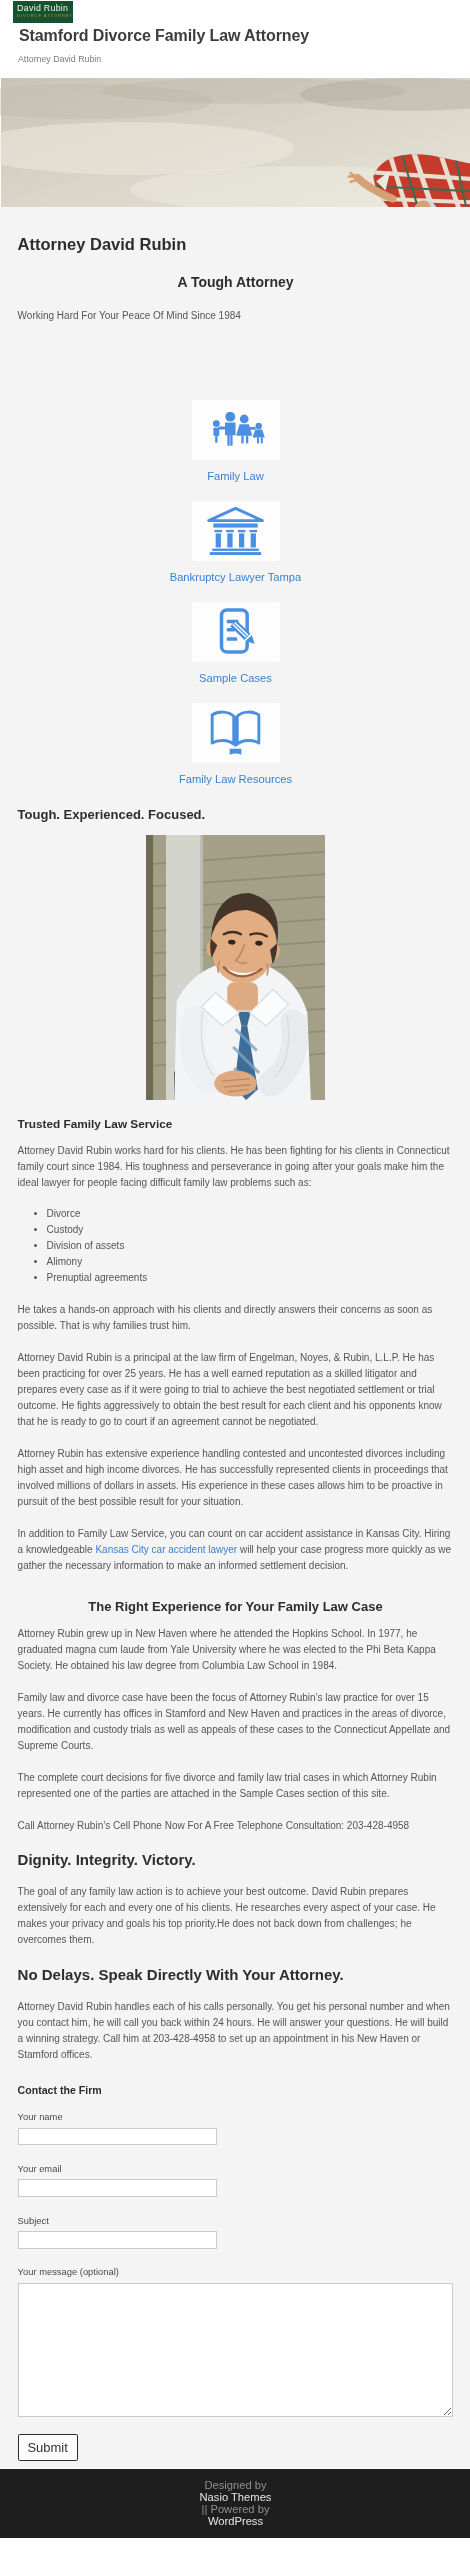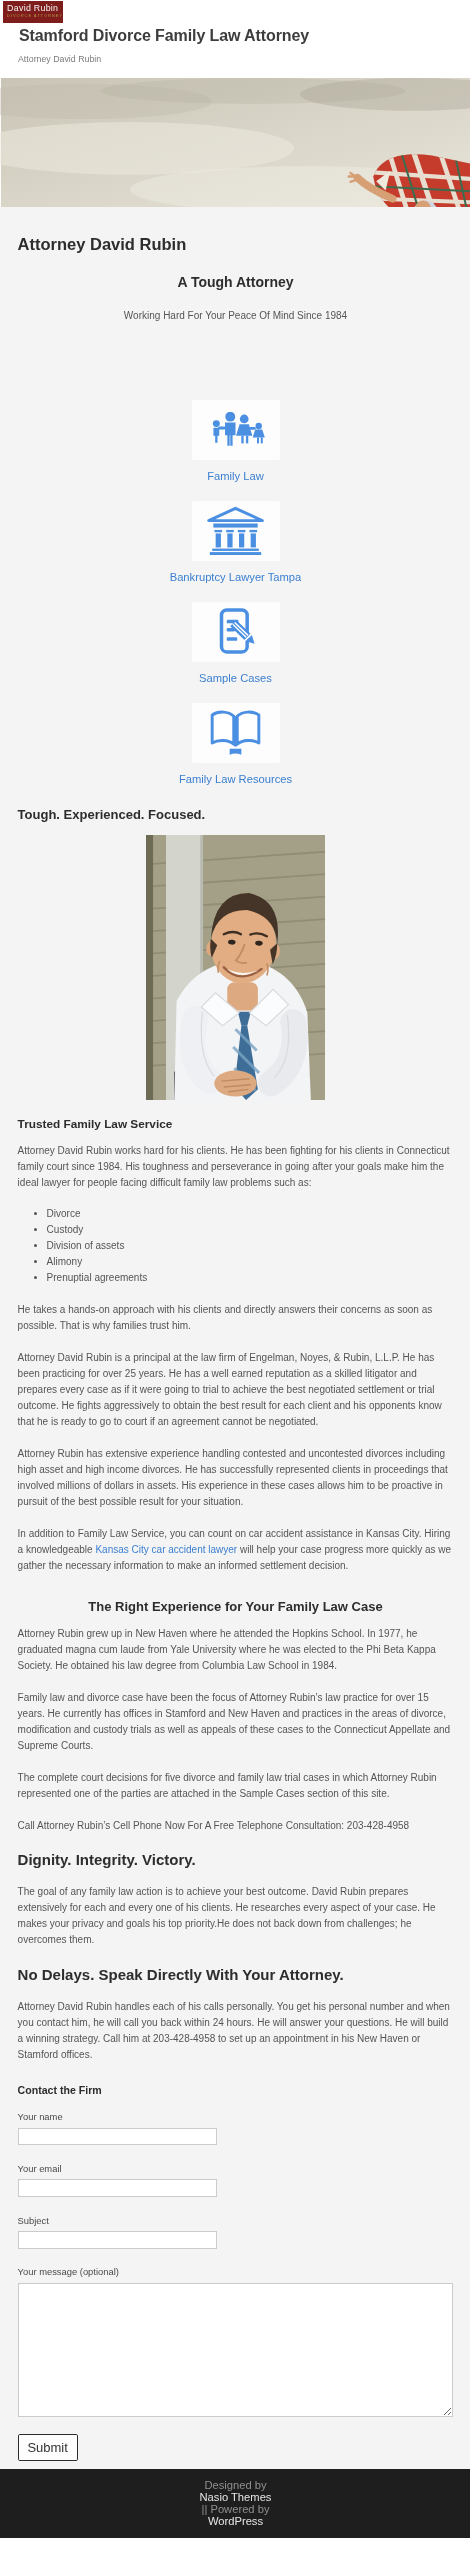--- a/index.html
+++ b/index.html
@@ -6,37 +6,37 @@
   html, body { margin: 0; padding: 0; }
   body {
     width: 471px;
     background: #ffffff;
     font-family: "Liberation Sans", sans-serif;
     color: #555555;
   }
   
   .site-header { position: relative; height: 78px; background: #ffffff; }
   .logo-box {
-    position: absolute; left: 3px; top: 1.2px; width: 60px; height: 22px;
-    background: #7f1d1d; color: #fff; padding: 2.9px 0 0 4.1px; cursor: pointer;
+    position: absolute; left: 13px; top: 1.2px; width: 60px; height: 22px;
+    background: #14532d; color: #fff; padding: 2.9px 0 0 4.1px; cursor: pointer;
   }
   .logo-title { font-size: 8.8px; color: #f5f5f5; letter-spacing: 0.3px; line-height: 9.4px; }
   .logo-subtitle { font-size: 4.1px; color: #b8953f; letter-spacing: 0.9px; line-height: 5.3px; }
   .site-title {
     position: absolute; left: 19px; top: 27px; margin: 0;
     font-size: 16px; font-weight: 700; color: #3d3d3d; letter-spacing: -0.1px;
   }
   .site-subtitle { position: absolute; left: 18px; top: 54px; font-size: 8.8px; color: #7b7b7b; }
   
   .hero { height: 129px; overflow: hidden; line-height: 0; }
   
   .main { background: #f4f4f4; padding: 28px 17.6px 8.2px 17.6px; }
   .page-title { margin: 0; font-size: 16.5px; font-weight: 700; color: #2d2d2d; }
   .headline { margin: 20px 0 0; text-align: center; font-size: 14px; font-weight: 700; color: #2d2d2d; }
-  .tagline { margin: 20px 0 0; text-align: center; font-size: 10px; color: #555; }
+  .tagline { margin: 20px 0 0; font-size: 10px; color: #555; }
   
   .services { margin-top: 79px; display: flex; flex-direction: column; align-items: center; }
   .service-item { display: flex; flex-direction: column; align-items: center; margin-bottom: 17.6px; }
   .service-card {
     width: 88px; height: 60px; background: #fdfdfd; border-radius: 2.4px;
     display: flex; align-items: center; justify-content: center;
   }
   .service-label { margin-top: 9.4px; font-size: 11.2px; color: #3a7fd0; line-height: 14px; cursor: pointer; }
   
   .h-left-lg  { margin: 3.5px 0 0; font-size: 13px; font-weight: 700; color: #2d2d2d; }

